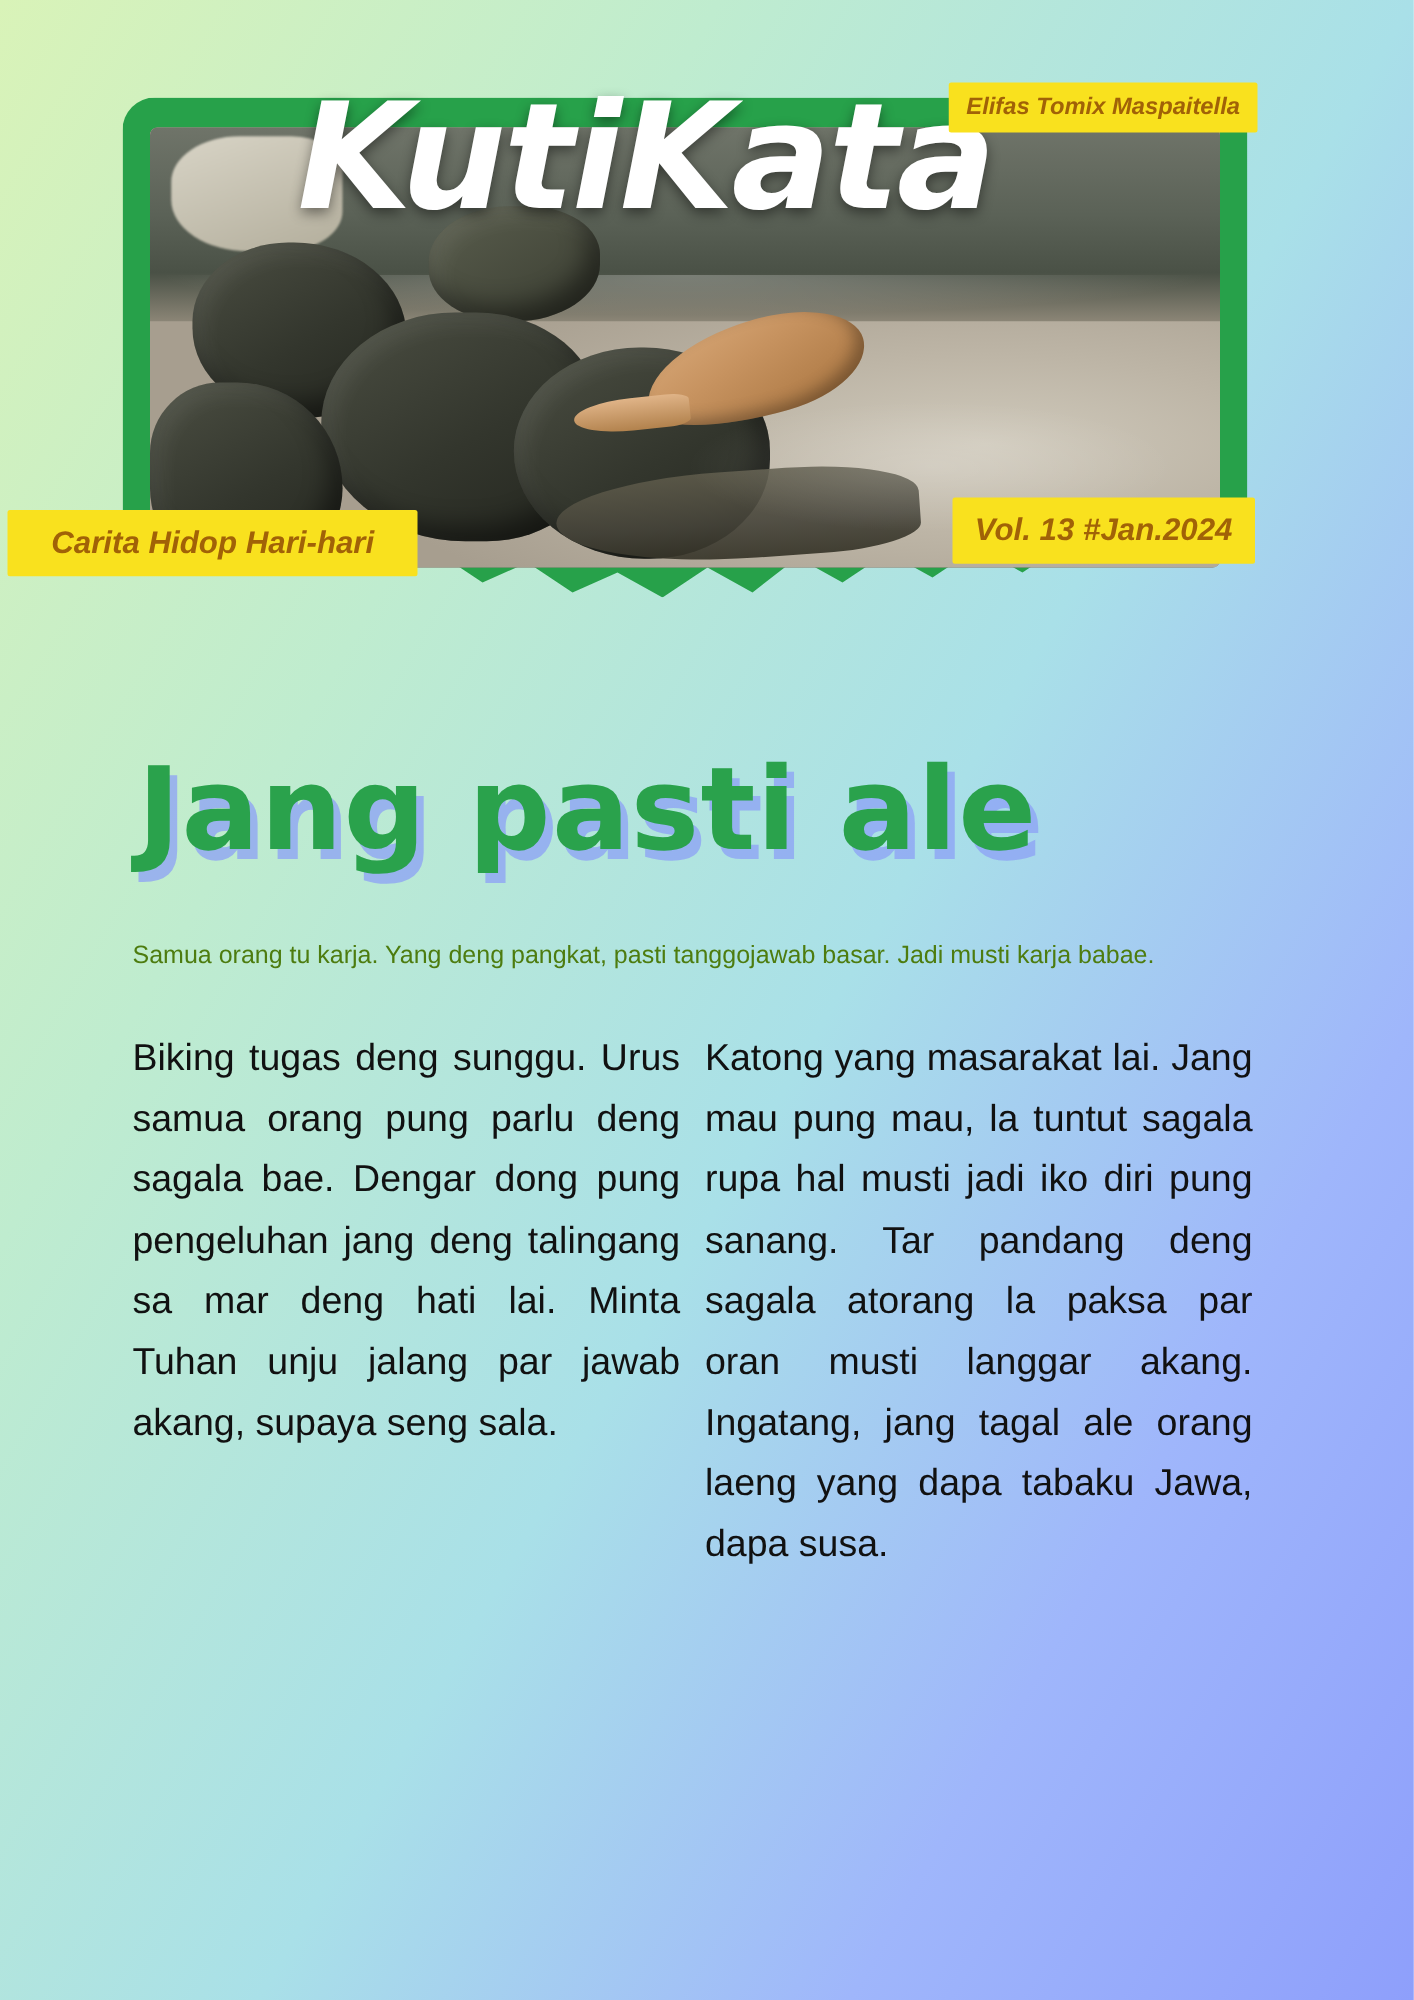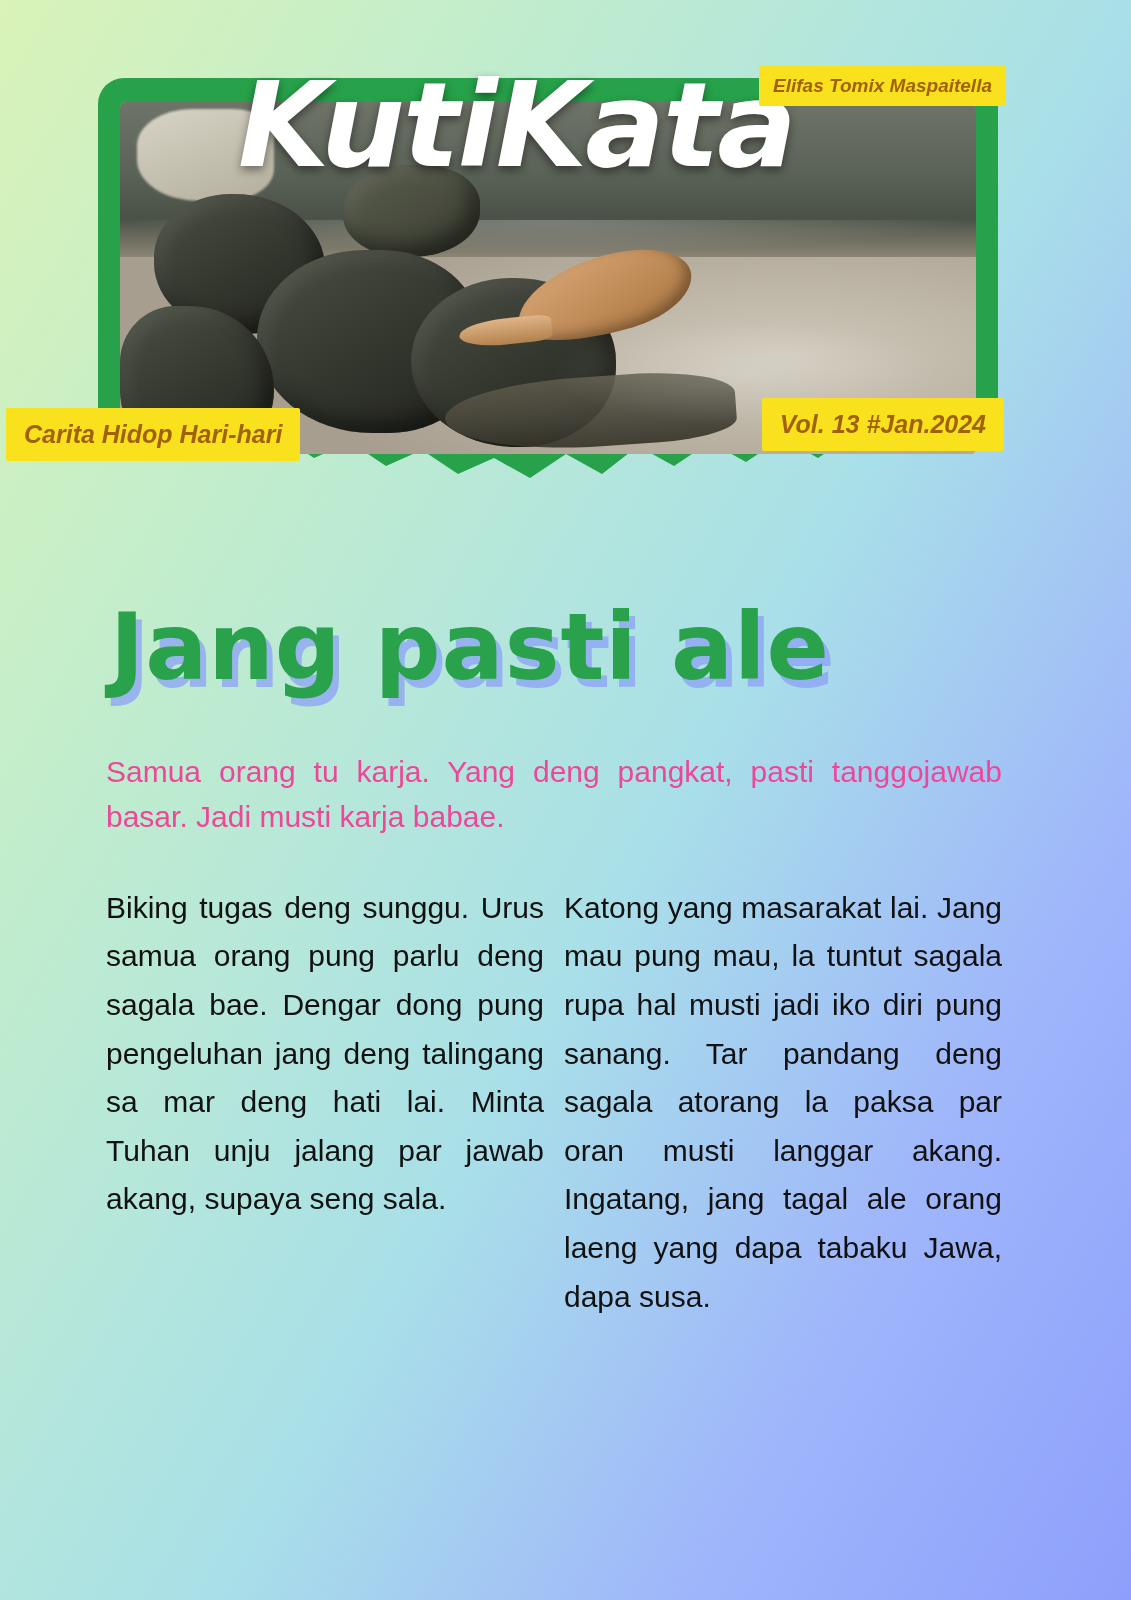--- a/index.html
+++ b/index.html
@@ -153,21 +153,21 @@
   }
   .badge-author {
     right: -8px;
     top: -12px;
     padding: 9px 14px;
     font-size: 19px;
   }
   .badge-tagline {
     left: -92px;
     top: 330px;
-    padding: 12px 18px;
+    padding: 12px 35px;
     font-size: 25px;
   }
   .badge-volume {
     right: -6px;
     top: 320px;
     padding: 12px 18px;
     font-size: 25px;
   }
 
   
@@ -181,23 +181,23 @@
     font-family: "DejaVu Sans", sans-serif;
     font-weight: bold;
     font-size: 92px;
     line-height: 1.05;
     color: #2aa24c;
     letter-spacing: 1px;
     text-shadow: 6px 8px 0 rgba(140,160,245,0.75);
     margin: 0 0 52px 4px;
   }
   .lede {
-    font-size: 30px;
+    font-size: 20px;
     line-height: 1.52;
-    color: #ec4899;
+    color: #4d7c0f;
     text-align: justify;
     margin: 0 0 44px 0;
   }
   .columns {
     display: flex;
     gap: 20px;
   }
   .col {
     flex: 1;
     font-size: 30px;

